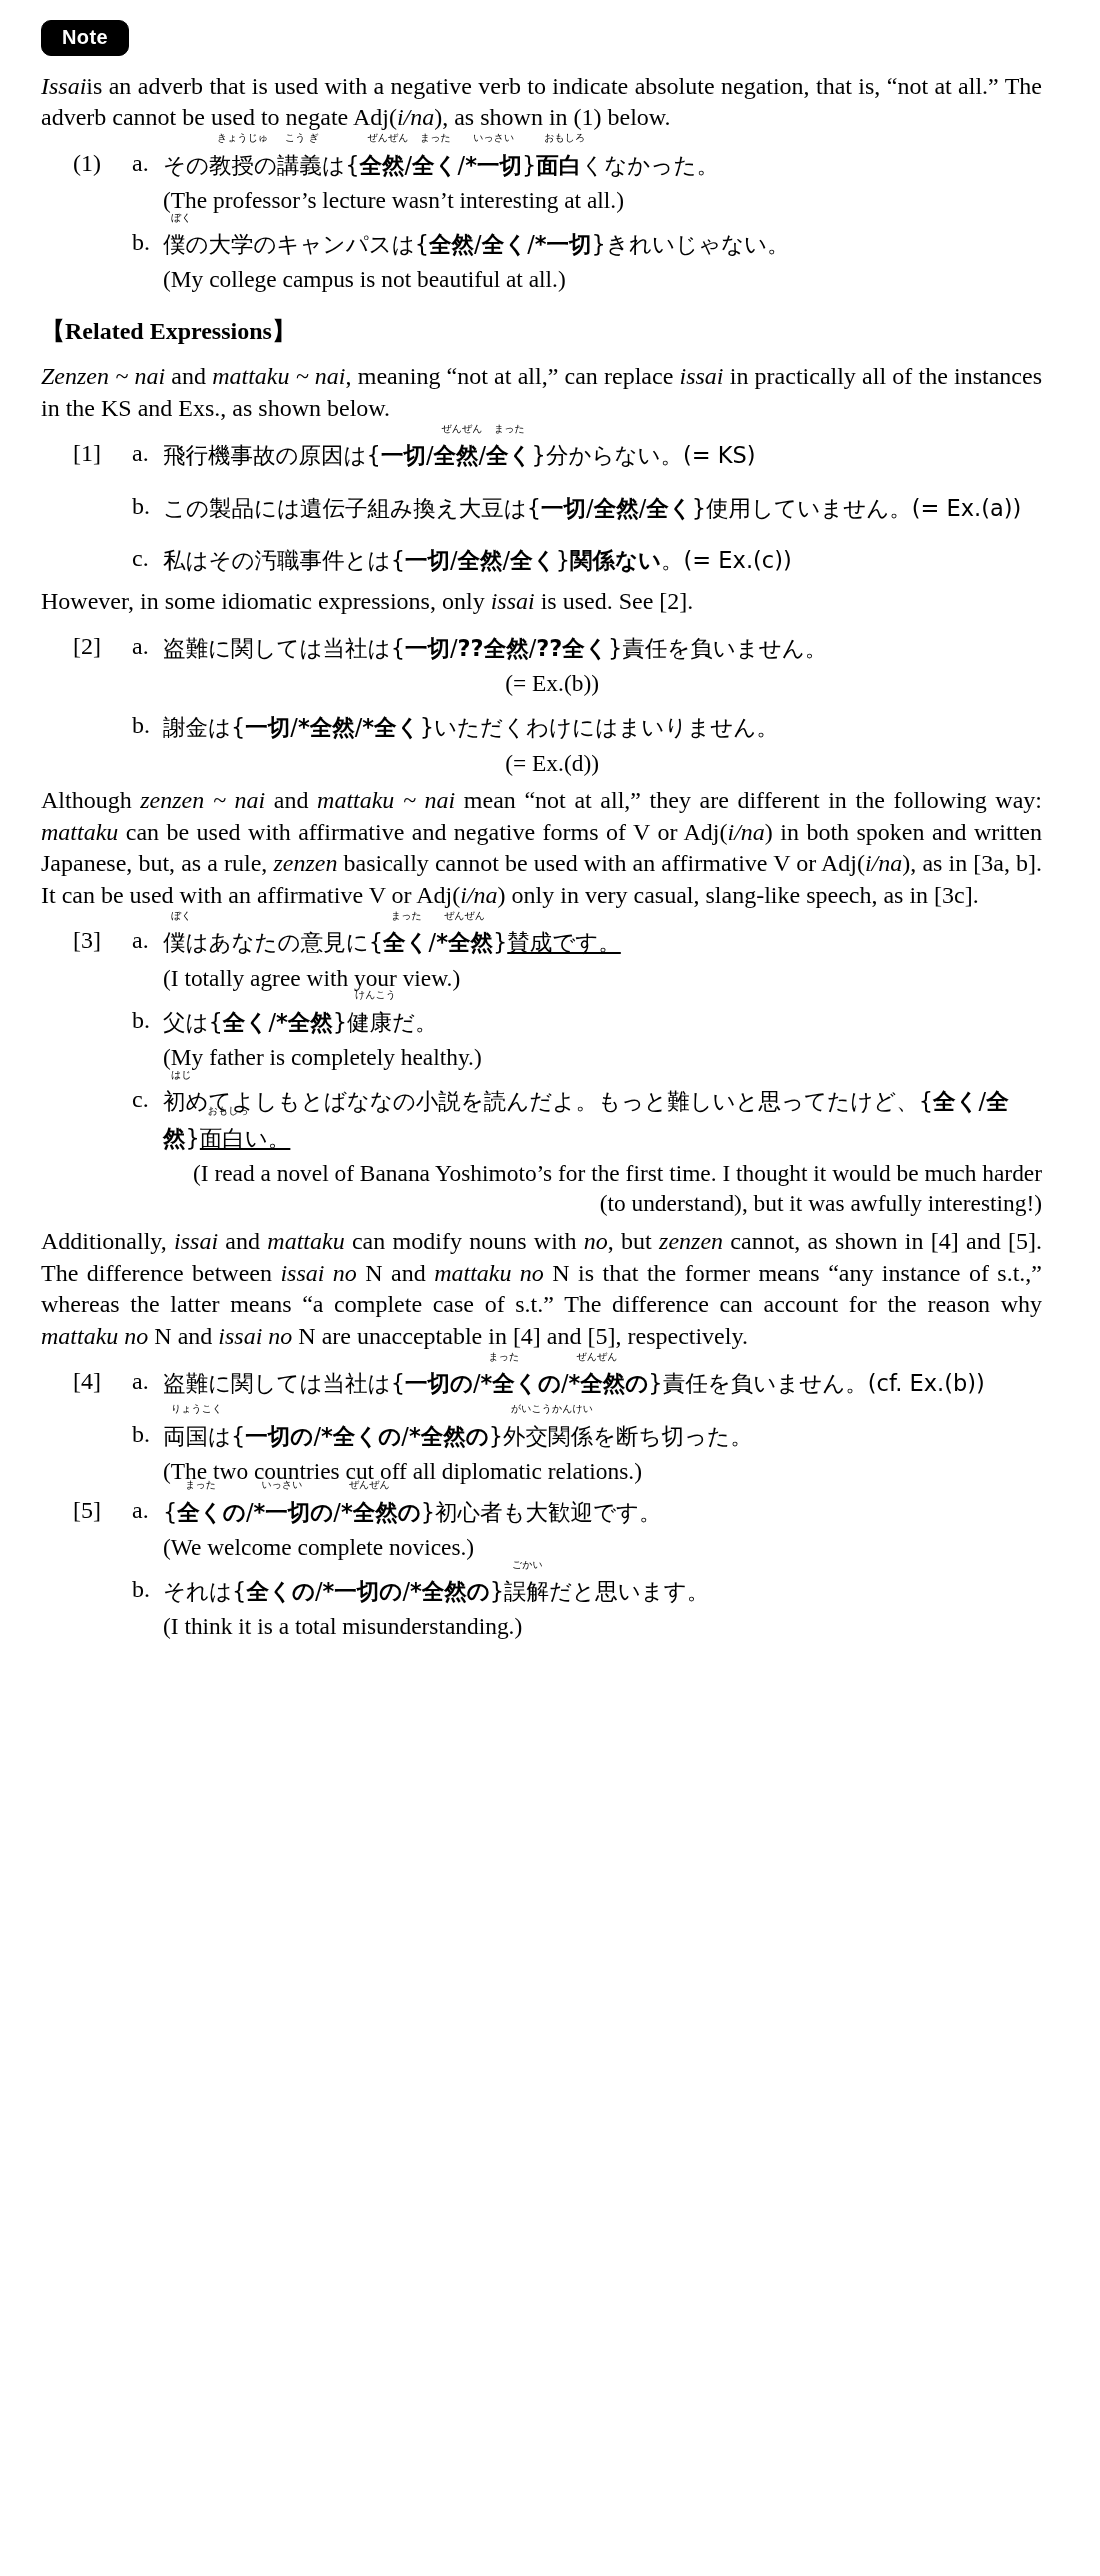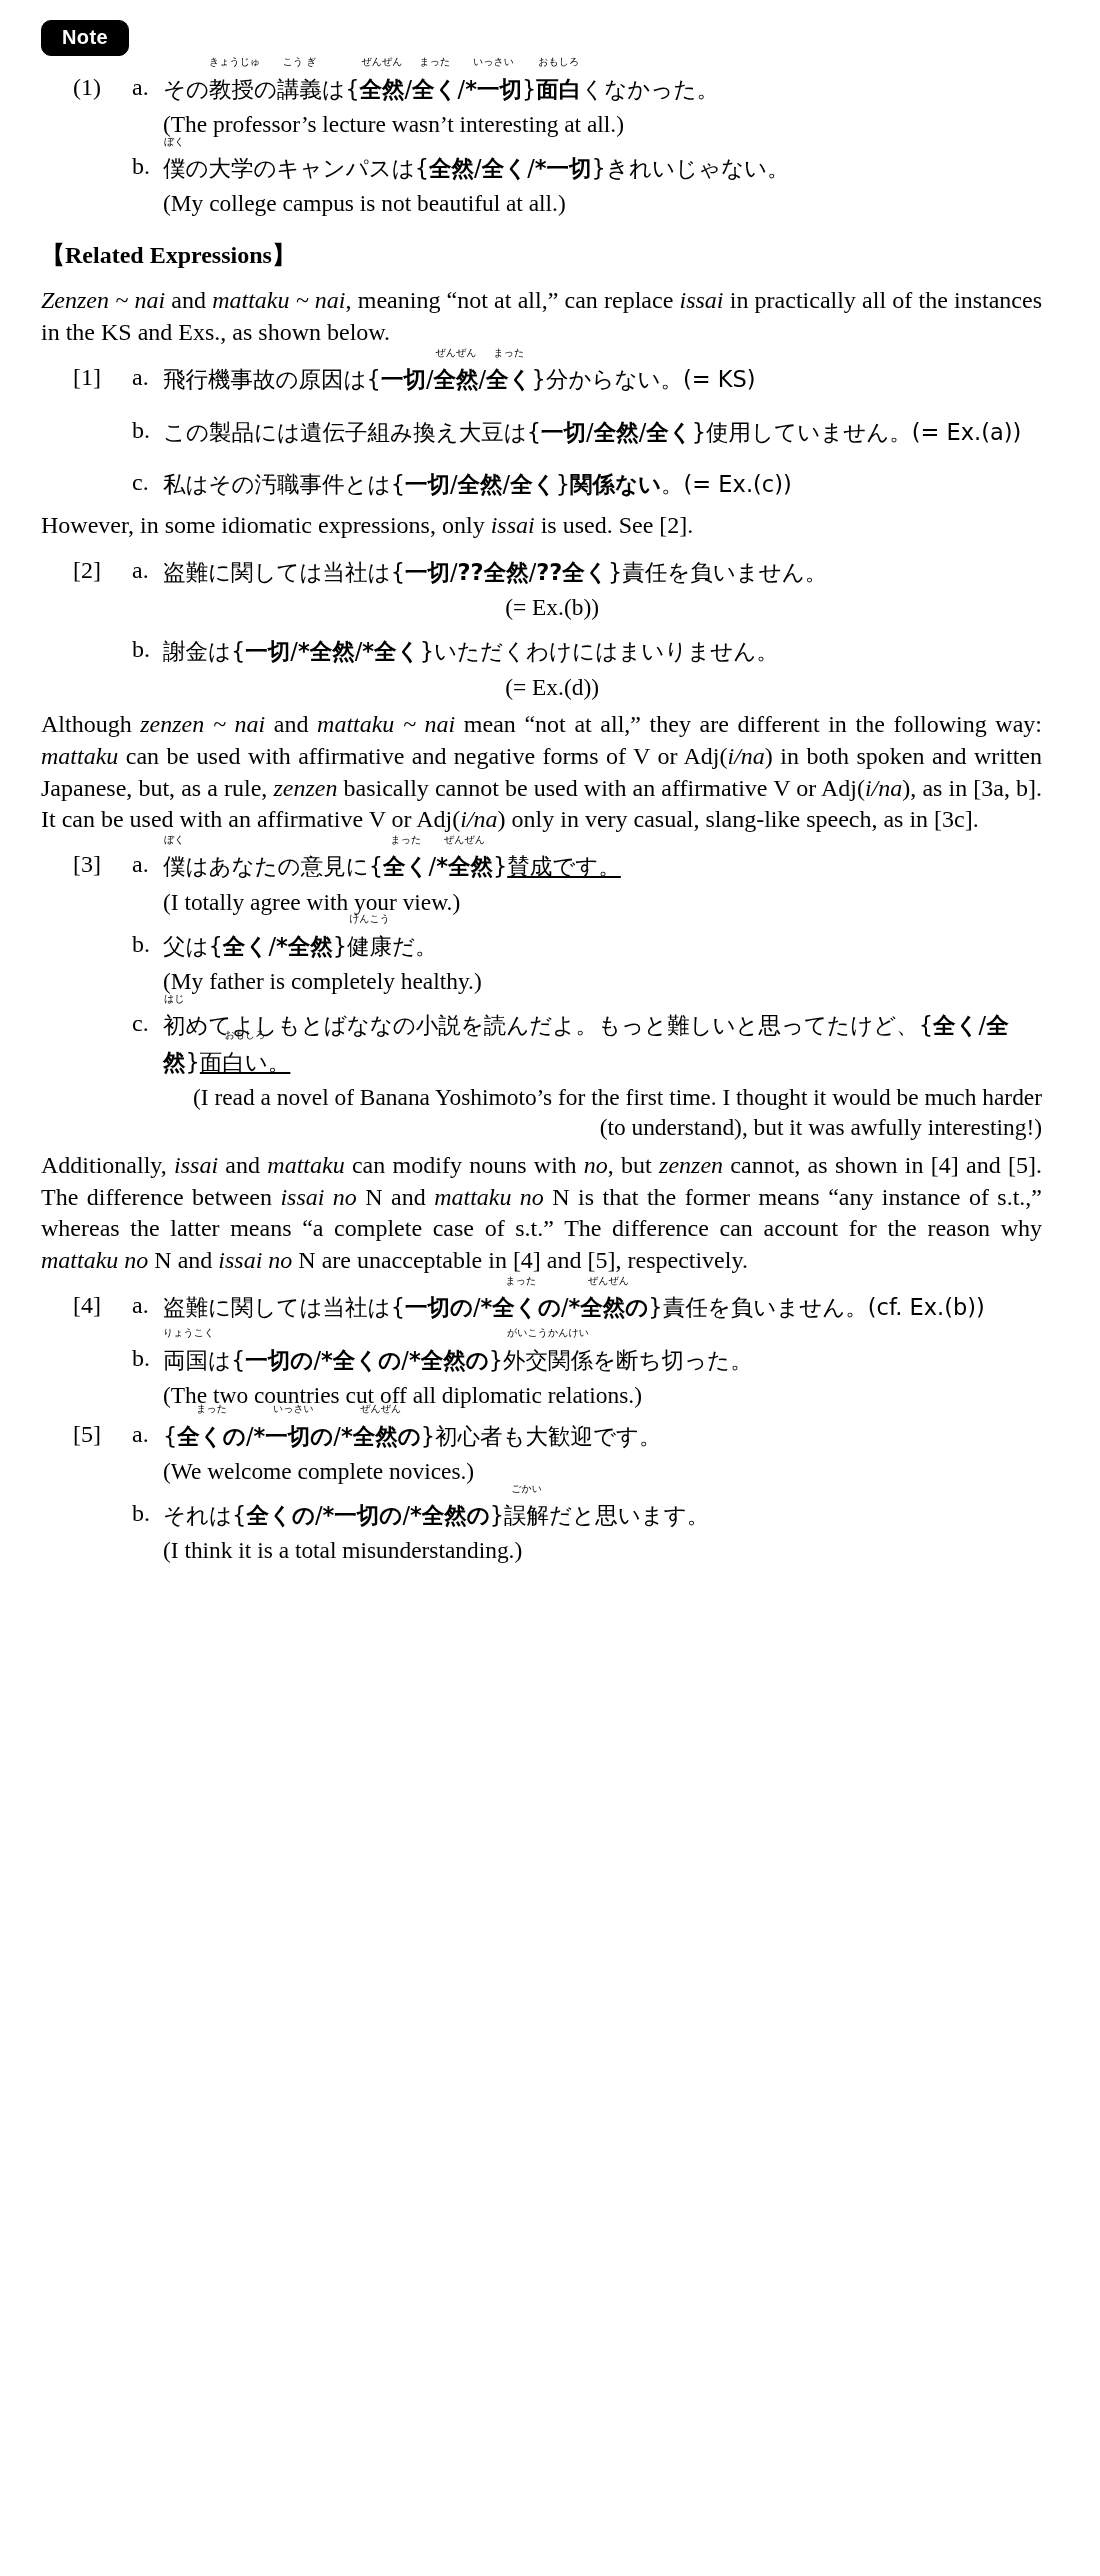--- a/index.html
+++ b/index.html
@@ -91,41 +91,44 @@
     line-height: 1.3;
   }
   .gloss-wrap {
     display: inline-block;
     position: relative;
     vertical-align: baseline;
   }
   .gloss-wrap .ruby {
     position: absolute;
     top: -13.5px;
-    left: 0;
+    left: 8px;
     right: 0;
-    text-align: center;
+    text-align: left;
     font-size: 10px;
     line-height: 1;
     font-family: "DejaVu Sans", "Liberation Sans", sans-serif;
     white-space: nowrap;
     font-weight: normal;
   }
   .uline { text-decoration: underline; }
   .right { text-align: center; padding-right: 10.8px; }
   .mt10 { margin-top: 10.8px; }
   .mt16 { margin-top: 16px; }
 </style>
 </head>
 <body>
 
 <div class="page">
 
   <div class="note-badge">Note</div>
 
+  <p class="body">
+    <span class="it">Issai</span><span>is an adverb that is used with a negative verb to indicate absolute negation, that is, “not at all.” The adverb cannot be used to negate Adj(</span><span class="it">i/na</span><span>), as shown in (1) below.</span>
+  </p>
 
   
   <div class="ex">
     <div class="ex-row">
       <span class="ex-num">(1)</span>
       <span class="ex-letter">a.</span>
       <span class="ex-body jp">
         <span>その</span><span class="gloss-wrap"><span class="ruby">きょうじゅ</span><span>教授</span></span><span>の</span><span class="gloss-wrap"><span class="ruby">こう ぎ</span><span>講義</span></span><span>は</span><span>{</span><span class="gloss-wrap jp-b"><span class="ruby">ぜんぜん</span><span>全然</span></span><span>/</span><span class="gloss-wrap jp-b"><span class="ruby">まった</span><span>全く</span></span><span>/</span><span class="gloss-wrap jp-b"><span class="ruby">いっさい</span><span>*一切</span></span><span>}</span><span class="gloss-wrap jp-b"><span class="ruby">おもしろ</span><span>面白</span></span><span>くなかった。</span>
       </span>
     </div>

